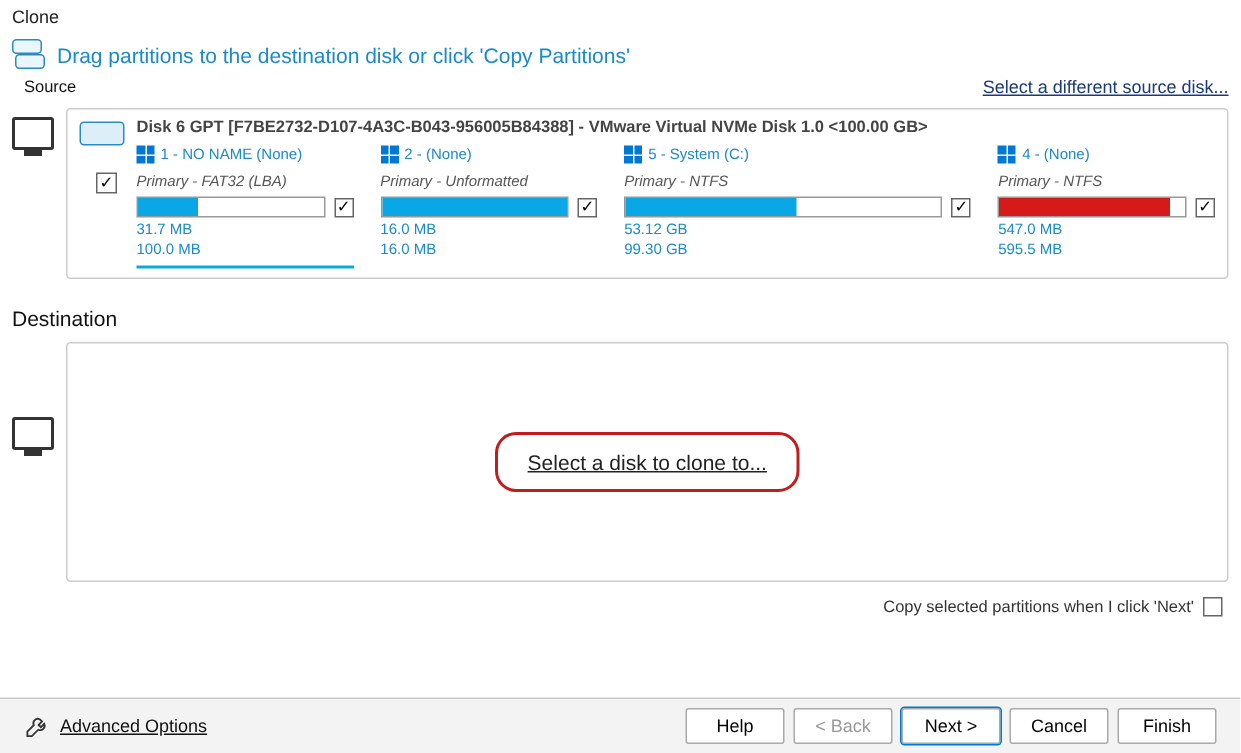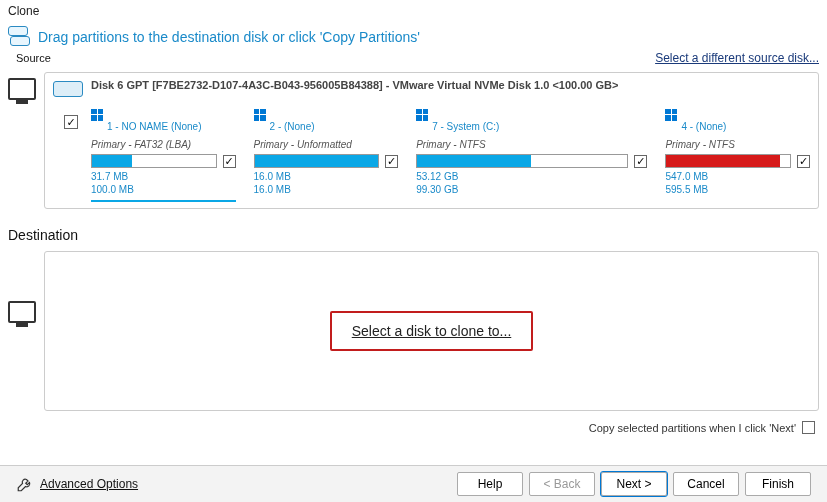--- a/index.html
+++ b/index.html
@@ -20,35 +20,35 @@
     .source-panel { flex: 1; border: 1px solid #ccc; border-radius: 3px; padding: 6px 8px; display: flex; align-items: flex-start; gap: 8px; }
     .panel-disk-icon { width: 30px; height: 16px; border-radius: 3px; background: #ddeef8; border: 1.5px solid #2a8ac2; margin-top: 2px; flex-shrink: 0; }
     .panel-right { flex: 1; }
     .disk-title { font-size: 11px; color: #444; margin-bottom: 6px; font-weight: bold; }
     .source-include { display: flex; align-items: center; margin-top: 18px; margin-left: 6px; }
     .partitions { display: grid; grid-template-columns: 1fr 1fr 1.6fr 1fr; gap: 18px; }
     .part-col { display: flex; flex-direction: column; }
     .part-header { display: flex; align-items: center; gap: 4px; color: #4a4a4a; font-size: 10px; }
     .win-flag { width: 12px; height: 12px; display: inline-grid; grid-template: 1fr 1fr / 1fr 1fr; gap: 1px; }
     .win-flag span { background: #0078d4; }
-    .part-name { color: #1a8ac9; margin-top: 24px; }
+    .part-name { color: #1a8ac9; }
     .part-type { color: #555; font-size: 10px; margin-top: 7px; font-style: italic; }
     .bar-row { display: flex; align-items: flex-end; gap: 6px; margin-top: 4px; }
     .bar-outer { flex: 1; height: 14px; border: 1px solid #999; background: #fff; position: relative; }
     .bar-fill { position: absolute; left: 0; top: 0; bottom: 0; }
     .bar-fill.blue { background: #0aa7e6; }
     .bar-fill.red { background: #d61a1a; }
     .chk { width: 14px; height: 14px; border: 1px solid #666; display: inline-flex; align-items: center; justify-content: center; font-size: 11px; line-height: 1; background: #fff; cursor: pointer; }
     .chk.sm { width: 13px; height: 13px; }
     .sizes { color: #1a8ac9; font-size: 10px; margin-top: 3px; line-height: 1.25; }
     .part-col.active { border-bottom: 2px solid #0aa7e6; padding-bottom: 4px; }
     .dest-section { padding: 4px 8px 2px 8px; font-size: 14px; color: #111; margin-top: 8px; }
     .dest-row { display: flex; align-items: flex-start; gap: 8px; padding: 6px 8px; }
     .dest-panel { flex: 1; border: 1px solid #ccc; border-radius: 3px; height: 160px; display: flex; align-items: center; justify-content: center; position: relative; }
-    .dest-callout { border: 2px solid #c21d1d; padding: 10px 20px; border-radius: 2px; }
+    .dest-callout { border: 2px solid #c21d1d; padding: 10px 20px; border-radius: 14px; }
     .dest-link { color: #222; text-decoration: underline; font-size: 14px; cursor: pointer; }
     .below-dest { display: flex; justify-content: flex-end; align-items: center; gap: 6px; padding: 4px 12px; font-size: 11px; color: #333; }
     .footer { margin-top: auto; border-top: 1px solid #ccc; background: #f3f3f3; display: flex; align-items: center; padding: 6px 16px; gap: 6px; }
     .adv-left { display: flex; align-items: center; gap: 6px; }
     .wrench-icon { width: 18px; height: 18px; }
     .adv-link { color: #111; text-decoration: underline; font-size: 12px; cursor: pointer; }
     .footer-spacer { flex: 1; }
     .btn { min-width: 66px; height: 24px; border: 1px solid #aaa; background: #fff; font-size: 12px; border-radius: 2px; cursor: pointer; padding: 0 10px; }
     .btn.primary { outline: 1px solid #0078d4; }
     .btn:disabled { color: #999; cursor: default; }
@@ -122,21 +122,21 @@
             <div class="sizes">16.0 MB<br>16.0 MB</div>
           </div>
           <div class="part-col">
             <div class="part-header">
               <span class="win-flag">
                 <span></span>
                 <span></span>
                 <span></span>
                 <span></span>
               </span>
-              <span class="part-name">7 - System (C:)</span>
+              <span class="part-name">5 - System (C:)</span>
             </div>
             <div class="part-type">Primary - NTFS</div>
             <div class="bar-row">
               <div class="bar-outer">
                 <div class="bar-fill blue" style="width:54%"></div>
               </div>
               <span class="chk sm">✓</span>
             </div>
             <div class="sizes">53.12 GB<br>99.30 GB</div>
           </div>

